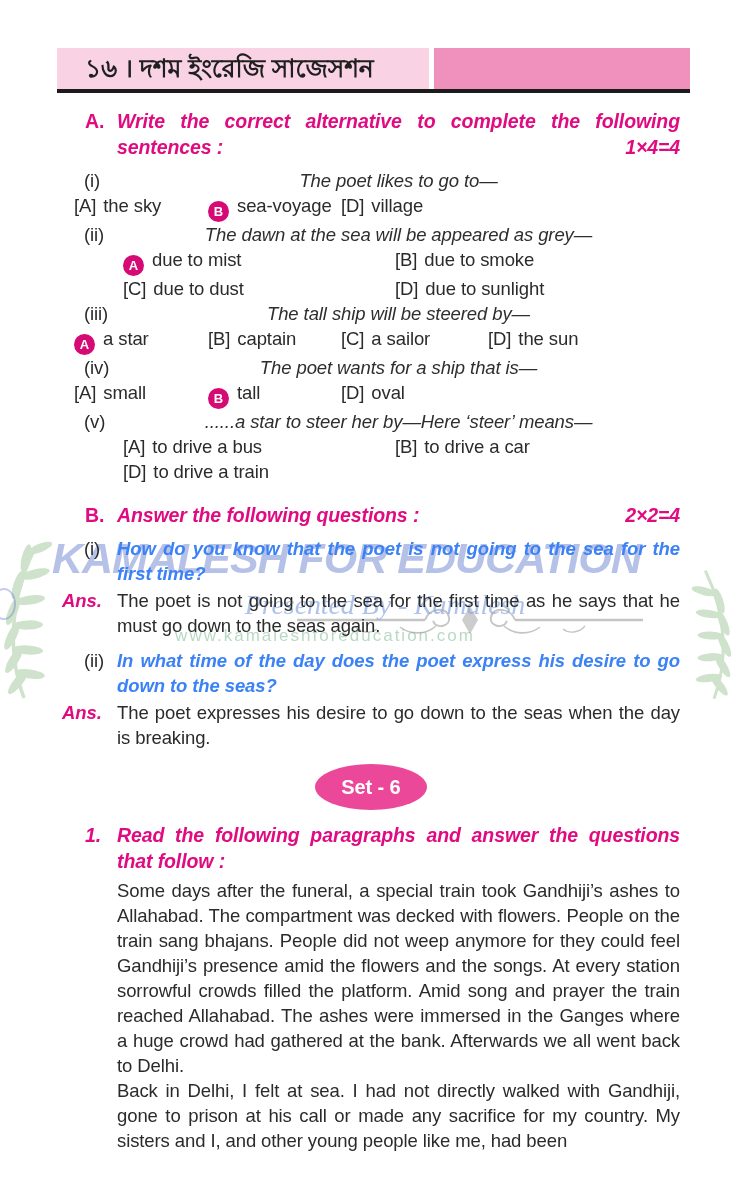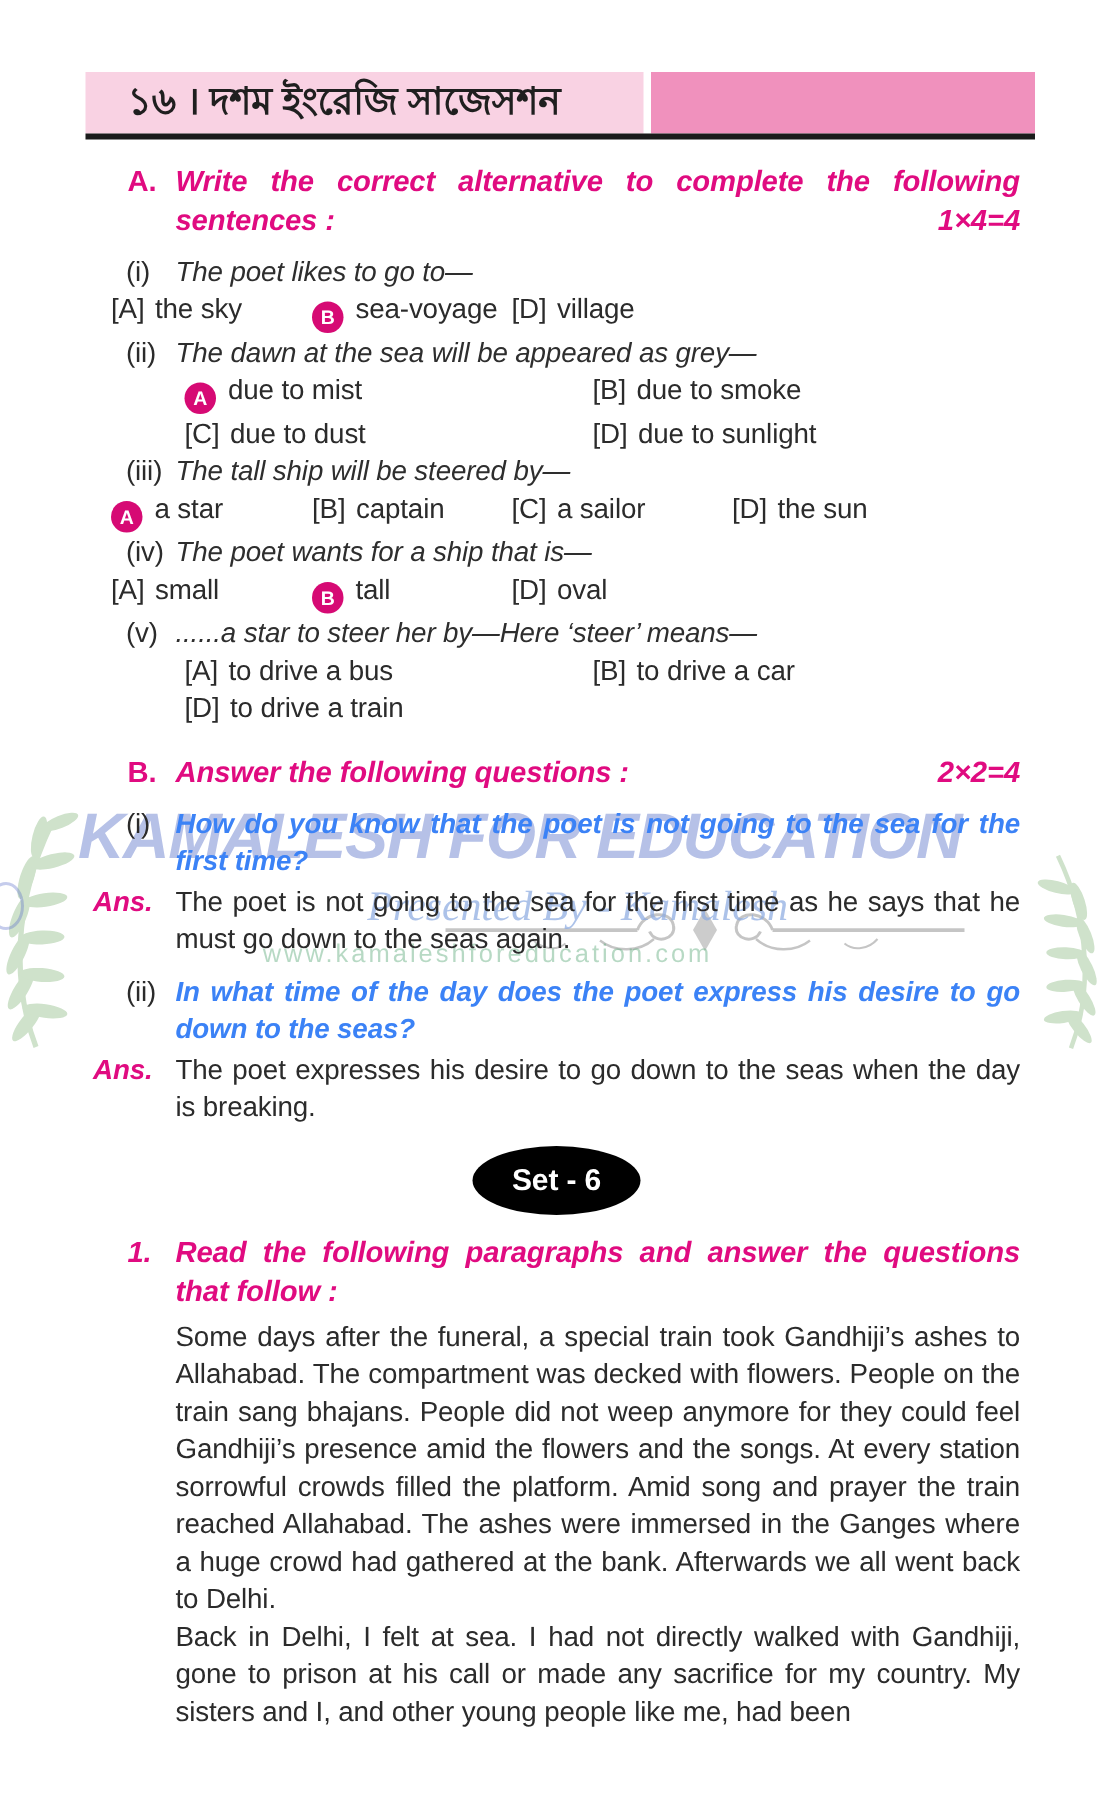--- a/index.html
+++ b/index.html
@@ -34,41 +34,41 @@
   .emblem{position:absolute;top:588px;left:-8px;width:20px;height:28px;border:2px solid rgba(90,110,200,0.35);border-radius:50%;z-index:4;}
   
   .content{position:absolute;top:102px;left:62px;width:618px;z-index:6;}
   .sec-head{display:flex;margin:6px 0 8px 23px;font-weight:bold;font-size:19.5px;line-height:26px;color:#e00b80;}
   .sec-label{width:32px;flex:none;}
   .sec-body{flex:1;position:relative;text-align:justify;font-style:italic;}
   .sec-marks{position:absolute;right:0;bottom:0;font-weight:bold;}
   
   .q-row{display:flex;margin-left:22px;}
   .q-num{width:33px;flex:none;color:#2b2b2b;}
-  .q-text{flex:1;font-style:italic;color:#2e2e2e;}
+  .q-text{flex:1;font-style:italic;color:#2e2e2e;text-align:center;}
   .opts{margin-left:61px;}
   .opt-grid4{display:grid;grid-template-columns:134px 133px 147px auto;margin-left:12px;}
   .opt-grid2{display:grid;grid-template-columns:272px auto;}
   .opt{white-space:nowrap;}
   .mk-bracket{margin-right:7px;}
   .mk-circle{
     display:inline-flex;width:21px;height:21px;border-radius:50%;background:#d60a74;color:#ffffff;
     font-size:13px;font-weight:bold;align-items:center;justify-content:center;margin-right:8px;
     vertical-align:-4px;letter-spacing:0;
   }
   
   .b-q{display:flex;margin-left:22px;margin-top:5px;}
   .b-qnum{width:33px;flex:none;}
   .b-qtext{flex:1;font-weight:bold;font-style:italic;color:#3b82f6;text-align:justify;}
   .b-ans{display:flex;margin-top:2px;}
   .ans-label{width:55px;flex:none;font-weight:bold;font-style:italic;color:#e00b80;}
   .ans-text{flex:1;text-align:justify;color:#2b2b2b;}
   
   .set-badge{
-    width:112px;height:46px;margin:14px auto 12px auto;background:#000000;border-radius:50%;
+    width:112px;height:46px;margin:14px auto 12px auto;background:#ec4899;border-radius:50%;
     display:flex;align-items:center;justify-content:center;color:#ffffff;font-weight:bold;font-size:20px;
   }
   
   .sec1-head{display:flex;margin:4px 0 4px 23px;font-weight:bold;font-style:italic;font-size:19.5px;line-height:26px;color:#e00b80;}
   .para{margin-left:55px;text-align:justify;color:#2b2b2b;}
   .para p{margin:0;}
 </style>
 </head>
 <body>
 

